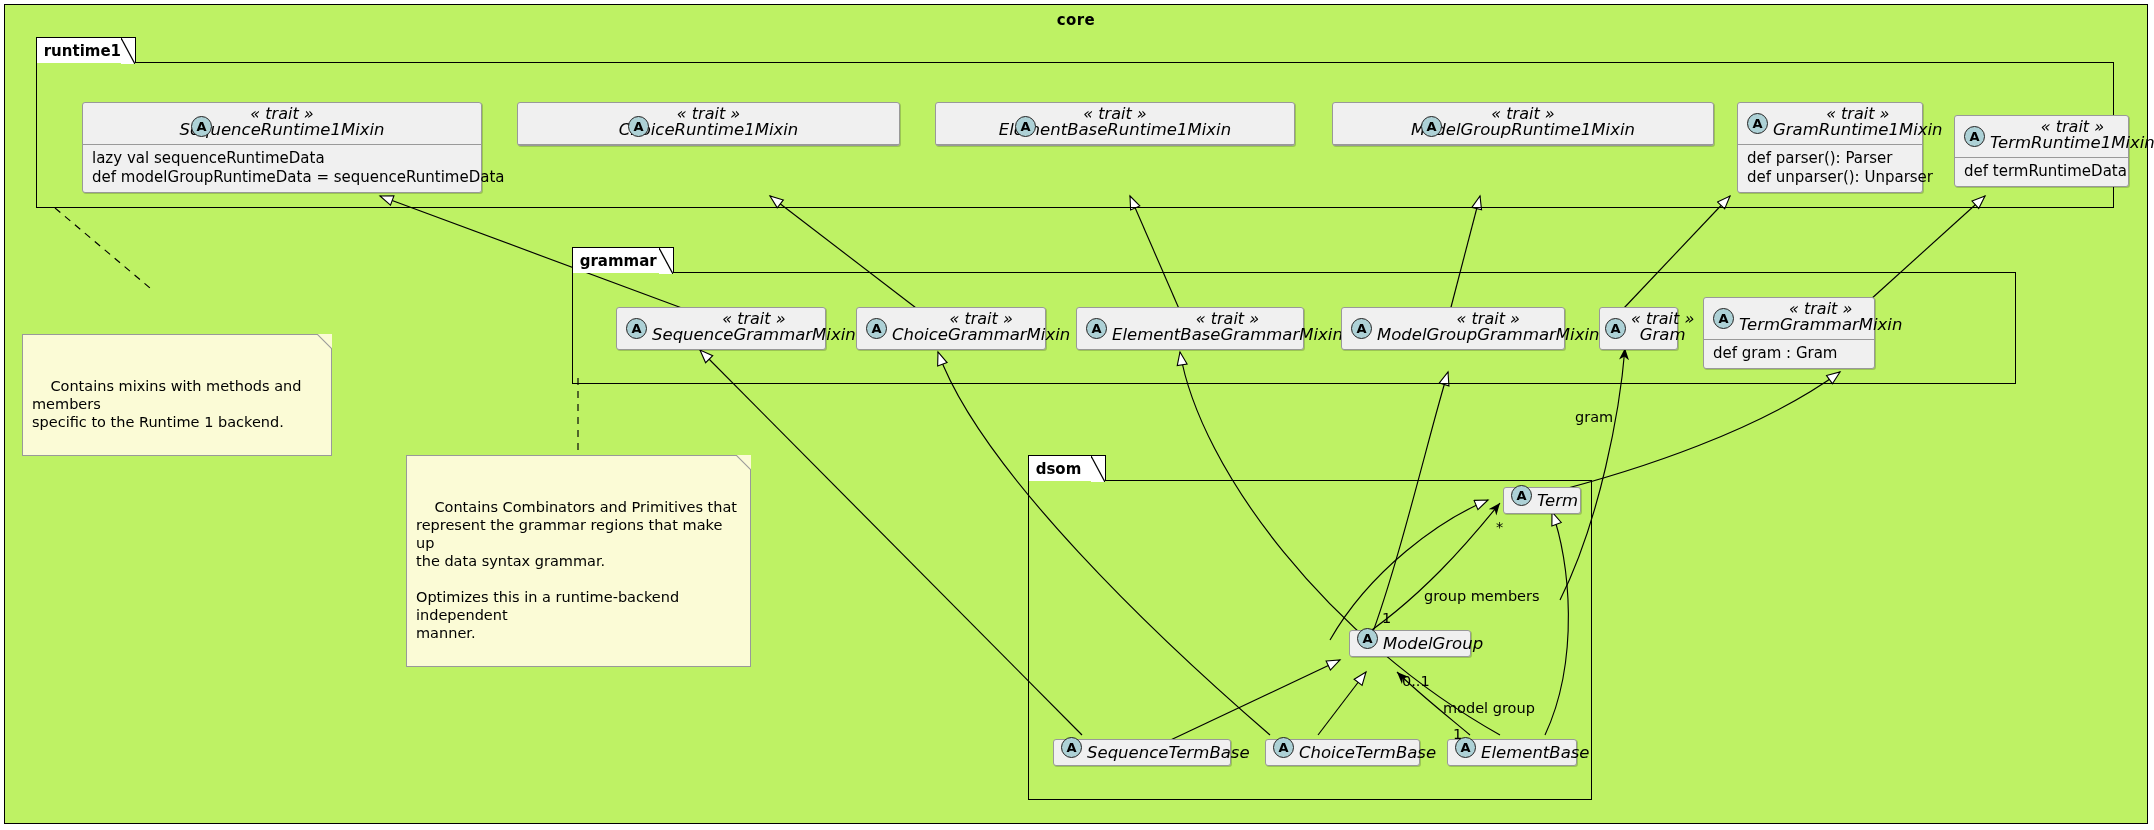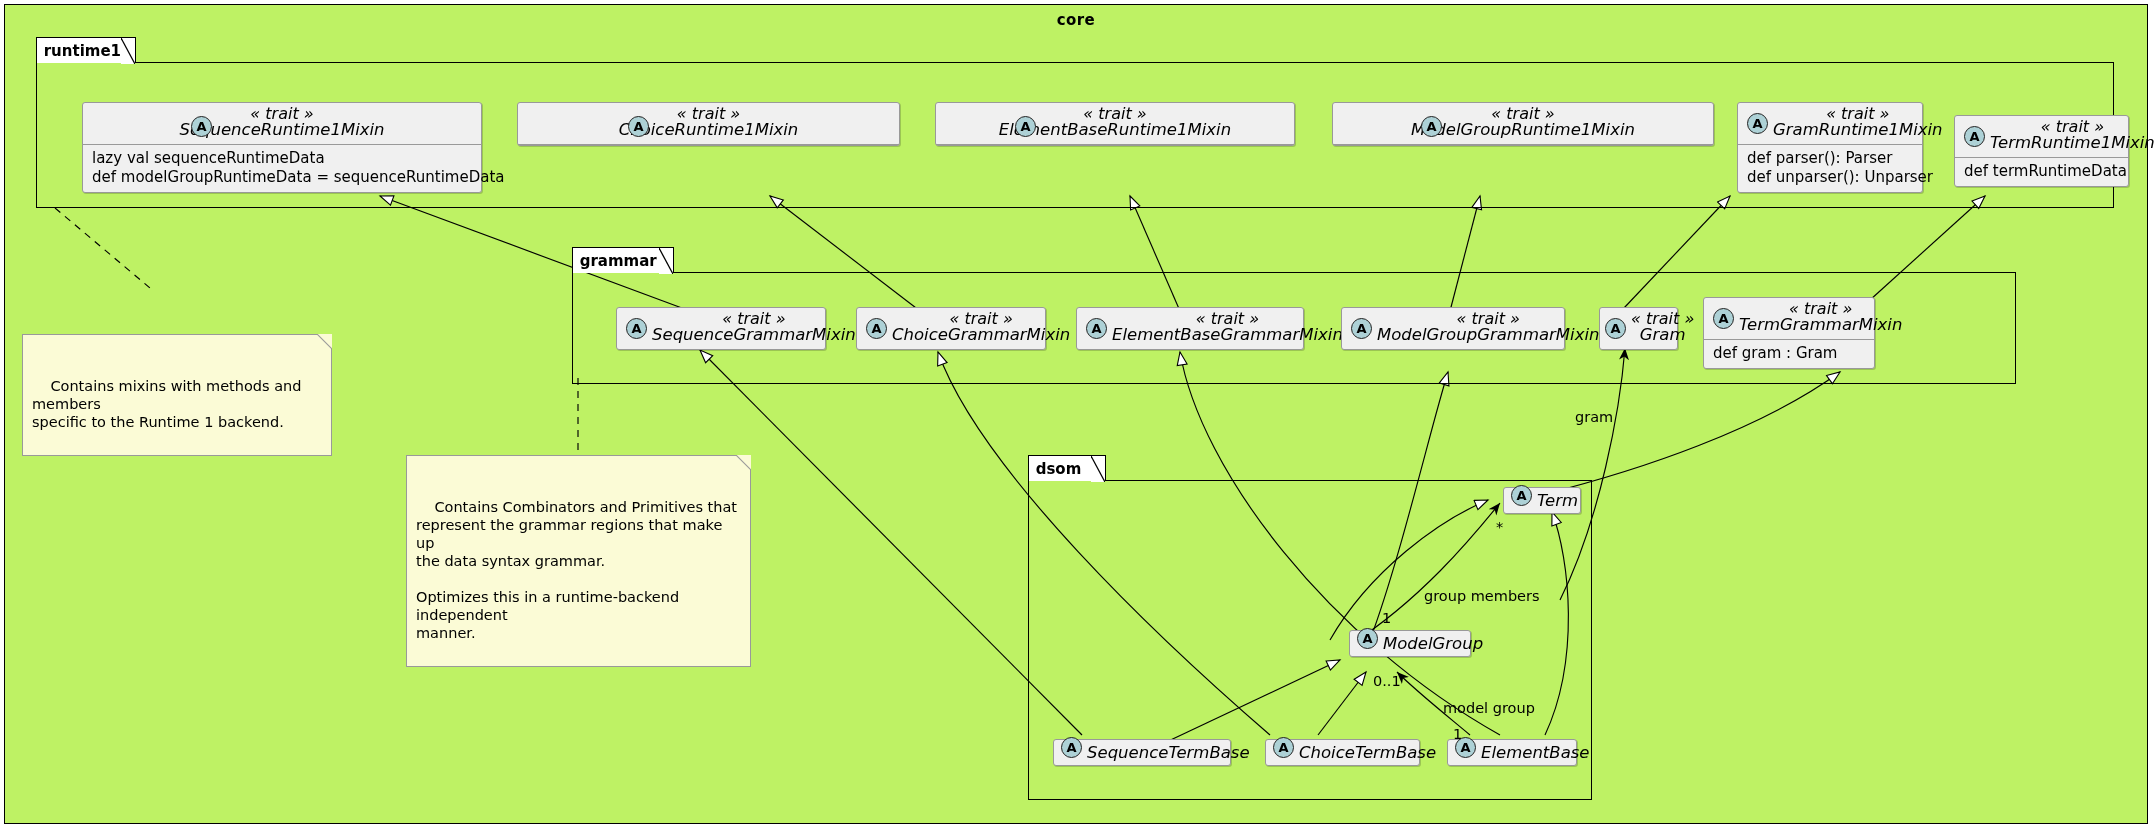--- a/index.html
+++ b/index.html
@@ -450,16 +450,16 @@
 
 Optimizes this in a runtime-backend independent
 manner.</span>
   </div>
 
   <div class="elabel" style="left:1575px; top:409px;">gram</div>
   <div class="elabel" style="left:1424px; top:588px;">group members</div>
   <div class="elabel" style="left:1443px; top:700px;">model group</div>
   <div class="elabel" style="left:1496px; top:519px;">*</div>
   <div class="elabel" style="left:1382px; top:610px;">1</div>
-  <div class="elabel" style="left:1373px; top:673px;">0..1</div>
+  <div class="elabel" style="left:1402px; top:673px;">0..1</div>
   <div class="elabel" style="left:1453px; top:726px;">1</div>
 
 </div>
 
 </body></html>

